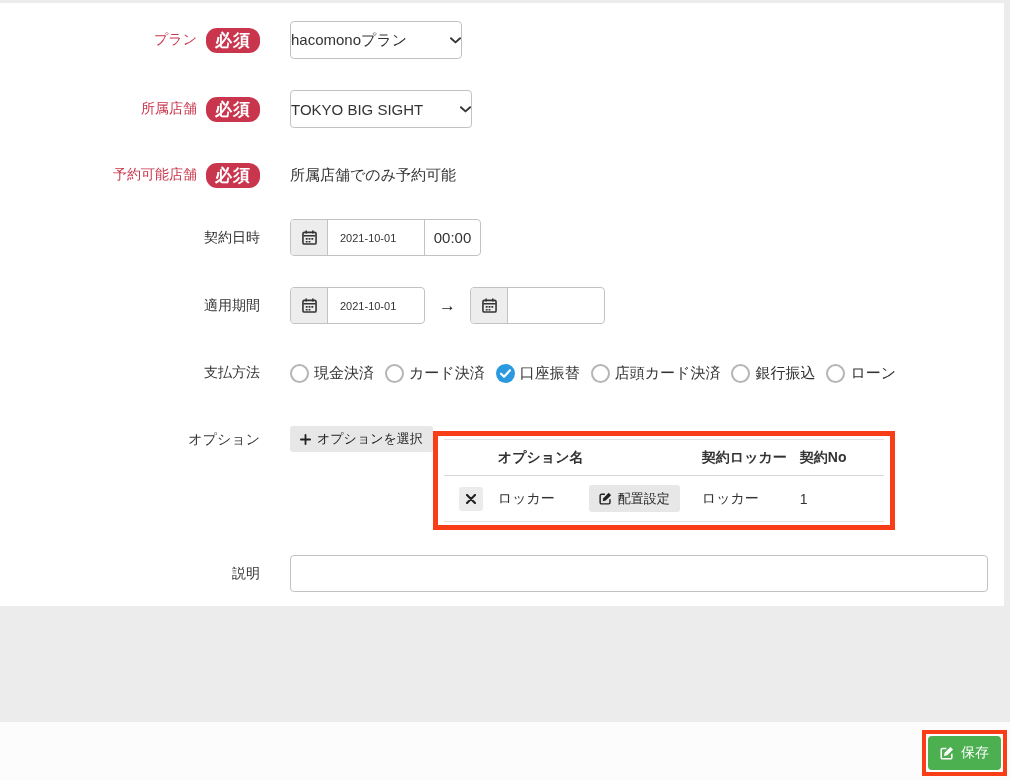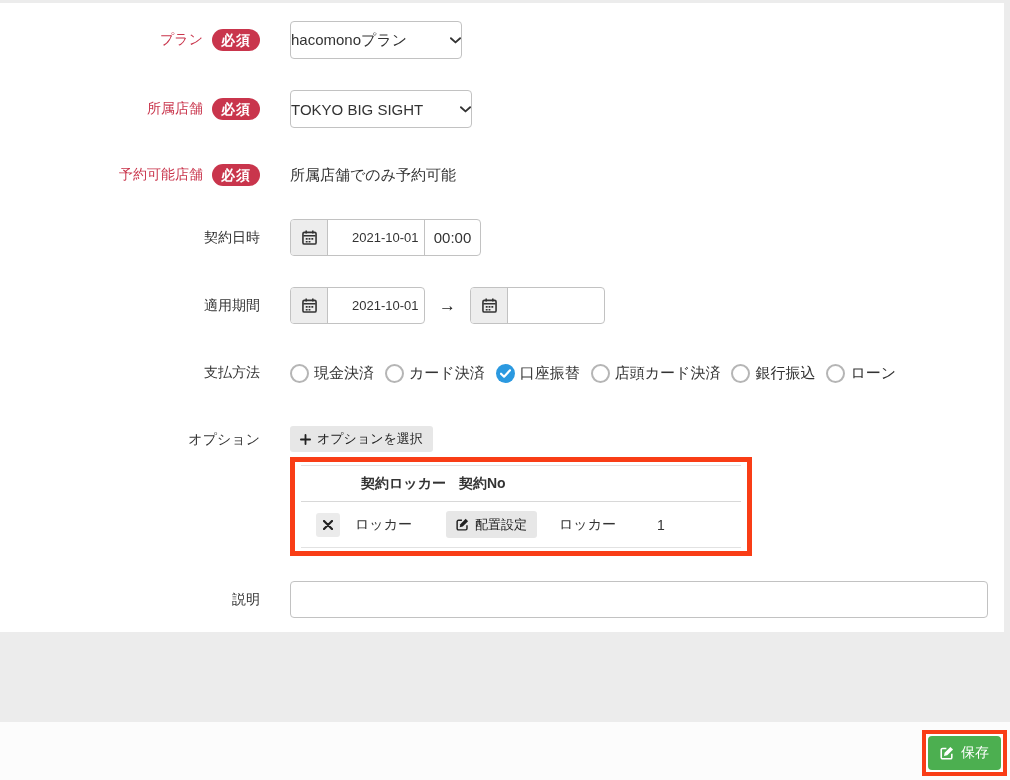--- a/index.html
+++ b/index.html
@@ -22,21 +22,21 @@
   }
   .form { padding:18px 16px 14px 0; }
   .row { display:flex; align-items:center; }
   .row.top-align { align-items:flex-start; }
   .label-col {
     width:260px; display:flex; justify-content:flex-end; align-items:center;
     gap:9px; font-size:14px; color:#333; flex-shrink:0;padding-left:42px;
   }
   .label-col.required .field-label { color:#c9354c; }
   .badge {
-    background:#c9354c; color:#fff; font-size:14px; font-weight:bold;
+    background:#c9354c; color:#fff; font-size:17px; font-weight:bold;
     padding:4px 9px; border-radius:11px; line-height:1; letter-spacing:1px;
   }
   .control-col { margin-left:30px; display:flex; align-items:center; }
 
   
   .select {
     height:38px; background:#fff; border:1px solid #c2c2c2; border-radius:4px;
     display:flex; align-items:center; justify-content:space-between;
     padding:0 0; font-size:15px; cursor:pointer;
   }
@@ -45,21 +45,21 @@
   
   .date-group {
     display:inline-flex; align-items:stretch; height:37px;
     border:1px solid #c2c2c2; border-radius:4px; overflow:hidden; background:#fff;
   }
   .prepend {
     width:37px; background:#ededed; border-right:1px solid #c2c2c2;
     display:flex; align-items:center; justify-content:center;
   }
   .date-val {
-    width:96px; display:flex; align-items:center; padding-left:24px; font-size:13px;
+    width:96px; display:flex; align-items:center; padding-left:12px; font-size:11px;
   }
   .time-val {
     width:56px; border-left:1px solid #c2c2c2;
     display:flex; align-items:center; justify-content:center; font-size:15px;
   }
   .range-arrow { margin:0 14px; font-size:17px; font-weight:bold; color:#222; }
 
   
   .radio-group { display:flex; align-items:center; gap:11px; font-size:15px; }
   .radio { display:flex; align-items:center; gap:5px; cursor:pointer; }
@@ -271,34 +271,35 @@
             <span>ローン</span>
           </span>
         </div>
       </div>
     </div>
 
     <div class="row row-options top-align">
       <div class="label-col">
         <span class="field-label">オプション</span>
       </div>
-      <div class="control-col" style="flex-direction:column; align-items:flex-start;">
+      <div class="control-col" style="flex-direction:row; align-items:flex-start;">
         <button class="btn-grey">
           <span style="display:flex;">
             <svg viewBox="0 0 12 12" width="11" height="11">
                 <path d="M6 1v10M1 6h10" stroke="#222" stroke-width="2" stroke-linecap="round"></path>
               </svg>
           </span>
           <span>オプションを選択</span>
         </button>
 
         <div class="highlight-box">
           <div class="opt-table">
             <div class="t-row t-head">
               <span class="c1"></span>
+              <span class="c2">オプション名</span>
               <span class="c3">契約ロッカー</span>
               <span class="c4">契約No</span>
             </div>
             <div class="t-row t-body">
               <span class="c1">
                 <button class="x-btn">
                   <span style="display:flex;">
                     <svg viewBox="0 0 10 10" width="10" height="10">
                         <path d="M1 1l8 8M9 1L1 9" stroke="#222" stroke-width="2.2" stroke-linecap="round"></path>
                       </svg>

